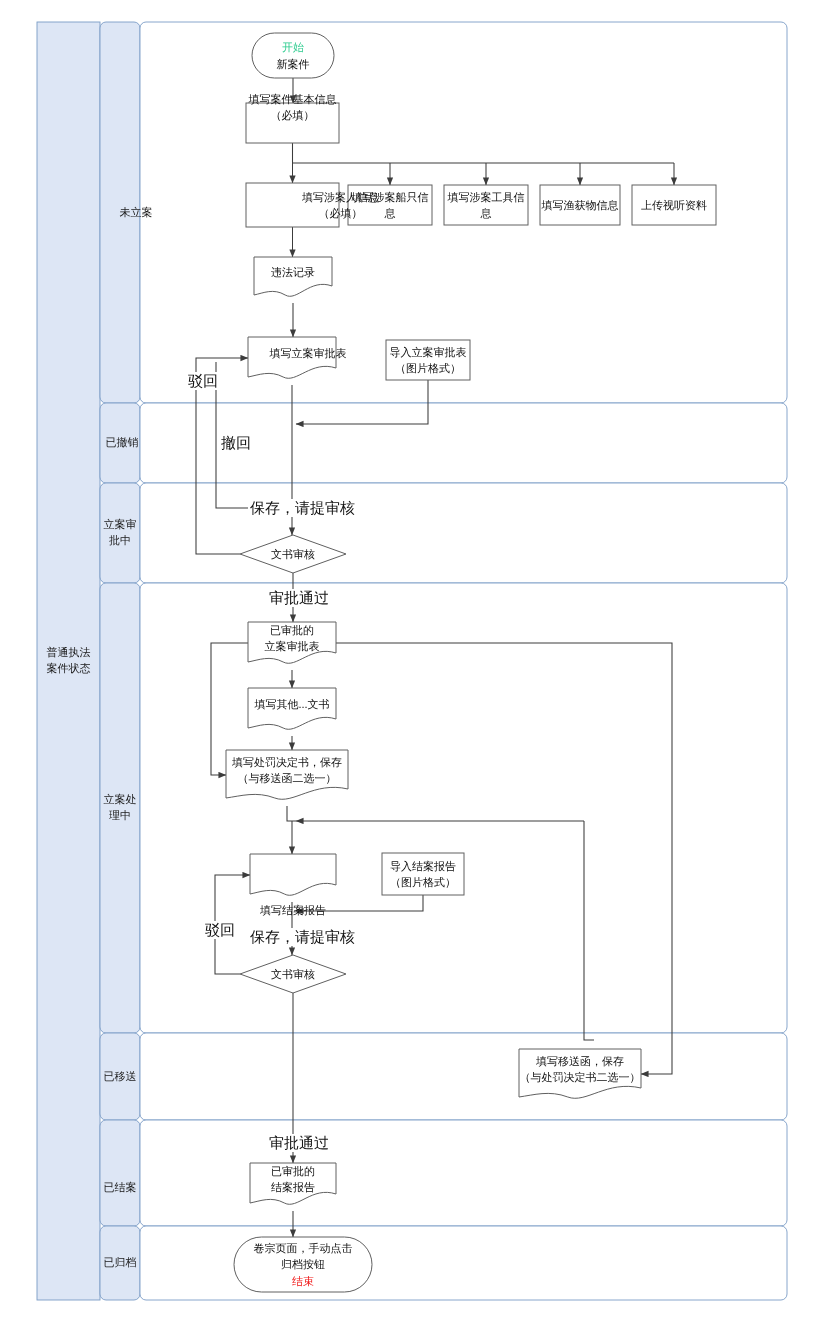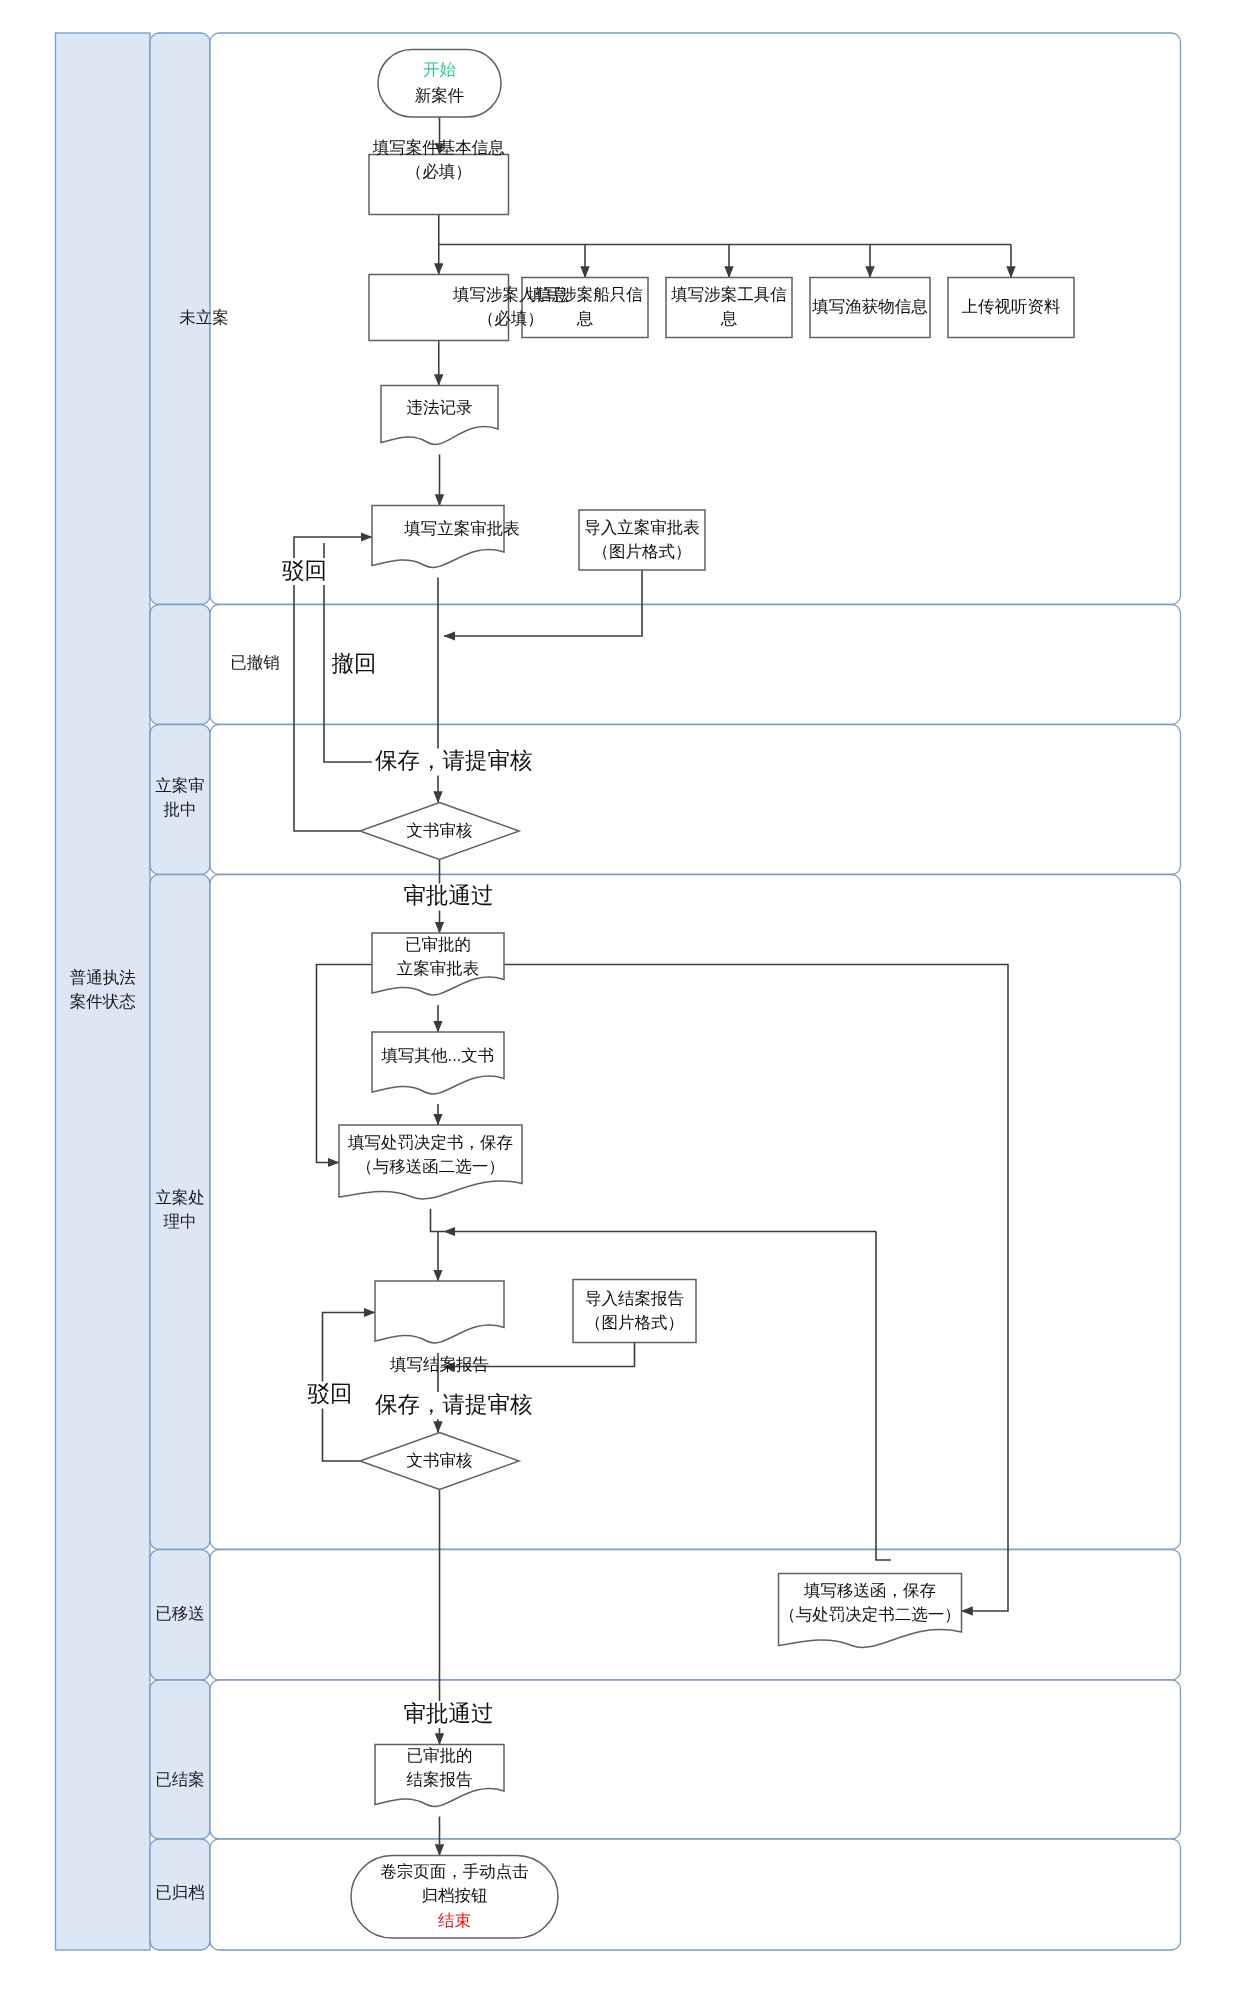--- a/index.html
+++ b/index.html
@@ -99,21 +99,21 @@
         <rect x="382" y="853" width="82" height="42" fill="#ffffff" stroke="#606060" stroke-width="1"></rect>
         <polygon points="293,955 346,974 293,993 240,974" fill="#ffffff" stroke="#606060" stroke-width="1"></polygon>
         <path d="M519,1049 L641,1049 L641,1088 C606.84,1080 586.1,1104 567.8,1097 C549.5,1090 533.64,1095 519,1097 Z" fill="#ffffff" stroke="#606060" stroke-width="1"></path>
         <path d="M250,1163 L336,1163 L336,1194 C311.92,1186 297.3,1210 284.4,1203 C271.5,1196 260.32,1201 250,1203 Z" fill="#ffffff" stroke="#606060" stroke-width="1"></path>
         <rect x="234" y="1237" width="138" height="55" rx="27.5" ry="27.5" fill="#ffffff" stroke="#606060" stroke-width="1"></rect>
       </g>
   </svg>
 
   <div id="overlay">
       <div class="lane-label" style="left: 116px; top: 22px; width: 40px; height: 381px;">未立案</div>
-      <div class="lane-label" style="left: 100px; top: 403px; width: 44px; height: 80px; padding-left: 48px;">已撤销</div>
+      <div class="lane-label" style="left: 100px; top: 403px; width: 44px; height: 80px;">已撤销</div>
       <div class="lane-label" style="left: 100px; top: 483px; width: 40px; height: 100px;">立案审
 批中</div>
       <div class="lane-label" style="left: 100px; top: 583px; width: 40px; height: 450px;">立案处
 理中</div>
       <div class="lane-label" style="left: 100px; top: 1033px; width: 40px; height: 87px;">已移送</div>
       <div class="lane-label" style="left: 100px; top: 1120px; width: 40px; height: 136px;">已结案</div>
       <div class="lane-label" style="left: 100px; top: 1226px; width: 40px; height: 74px;">已归档</div>
       <div class="lane-label" style="left: 37px; top: 22px; width: 63px; height: 1278px;">普通执法
 案件状态</div>
       <div class="node-text" style="left: 252px; top: 33px; width: 82px; height: 45px;"><span class="start-top">开始</span><span>新案件</span></div>

